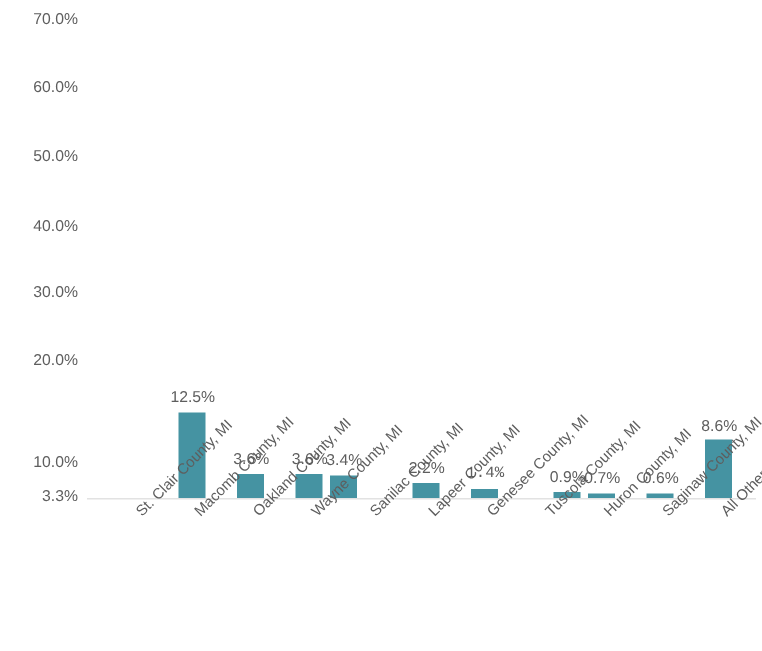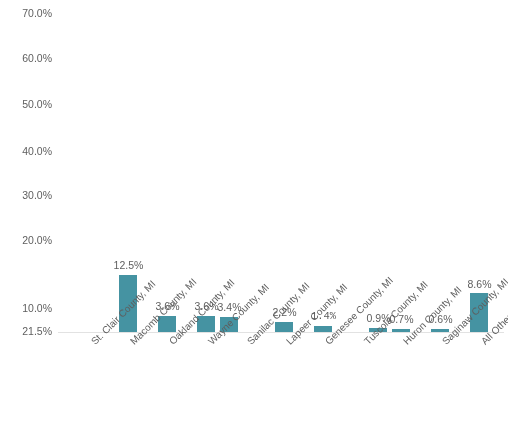--- a/index.html
+++ b/index.html
@@ -124,21 +124,21 @@
 <div id="chart-root" style="background: rgb(255, 255, 255);">
 
   <div class="y-axis">
       <div class="y-tick" style="top: 8px;">70.0%</div>
       <div class="y-tick" style="top: 53.4286px;">60.0%</div>
       <div class="y-tick" style="top: 98.8571px;">50.0%</div>
       <div class="y-tick" style="top: 146px;">40.0%</div>
       <div class="y-tick" style="top: 189.714px;">30.0%</div>
       <div class="y-tick" style="top: 235.143px;">20.0%</div>
       <div class="y-tick" style="top: 287px; margin-top: 16px;">10.0%</div>
-      <div class="y-tick" style="top: 326px;">21.5%</div>
+      <div class="y-tick" style="top: 326px;">3.3%</div>
     </div>
 
   <div class="plot-area">
     <div class="bars-layer">
         <div class="bar-slot" style="left: 51px;">
           <div class="bar" style="height: 56.7857px; background: rgb(69, 147, 162);"></div>
           <div class="bar-value" style="bottom: 60.7857px;">12.5%</div>
         </div>
         <div class="bar-slot" style="left: 90px;">
           <div class="bar" style="height: 16.3543px; background: rgb(69, 147, 162);"></div>

